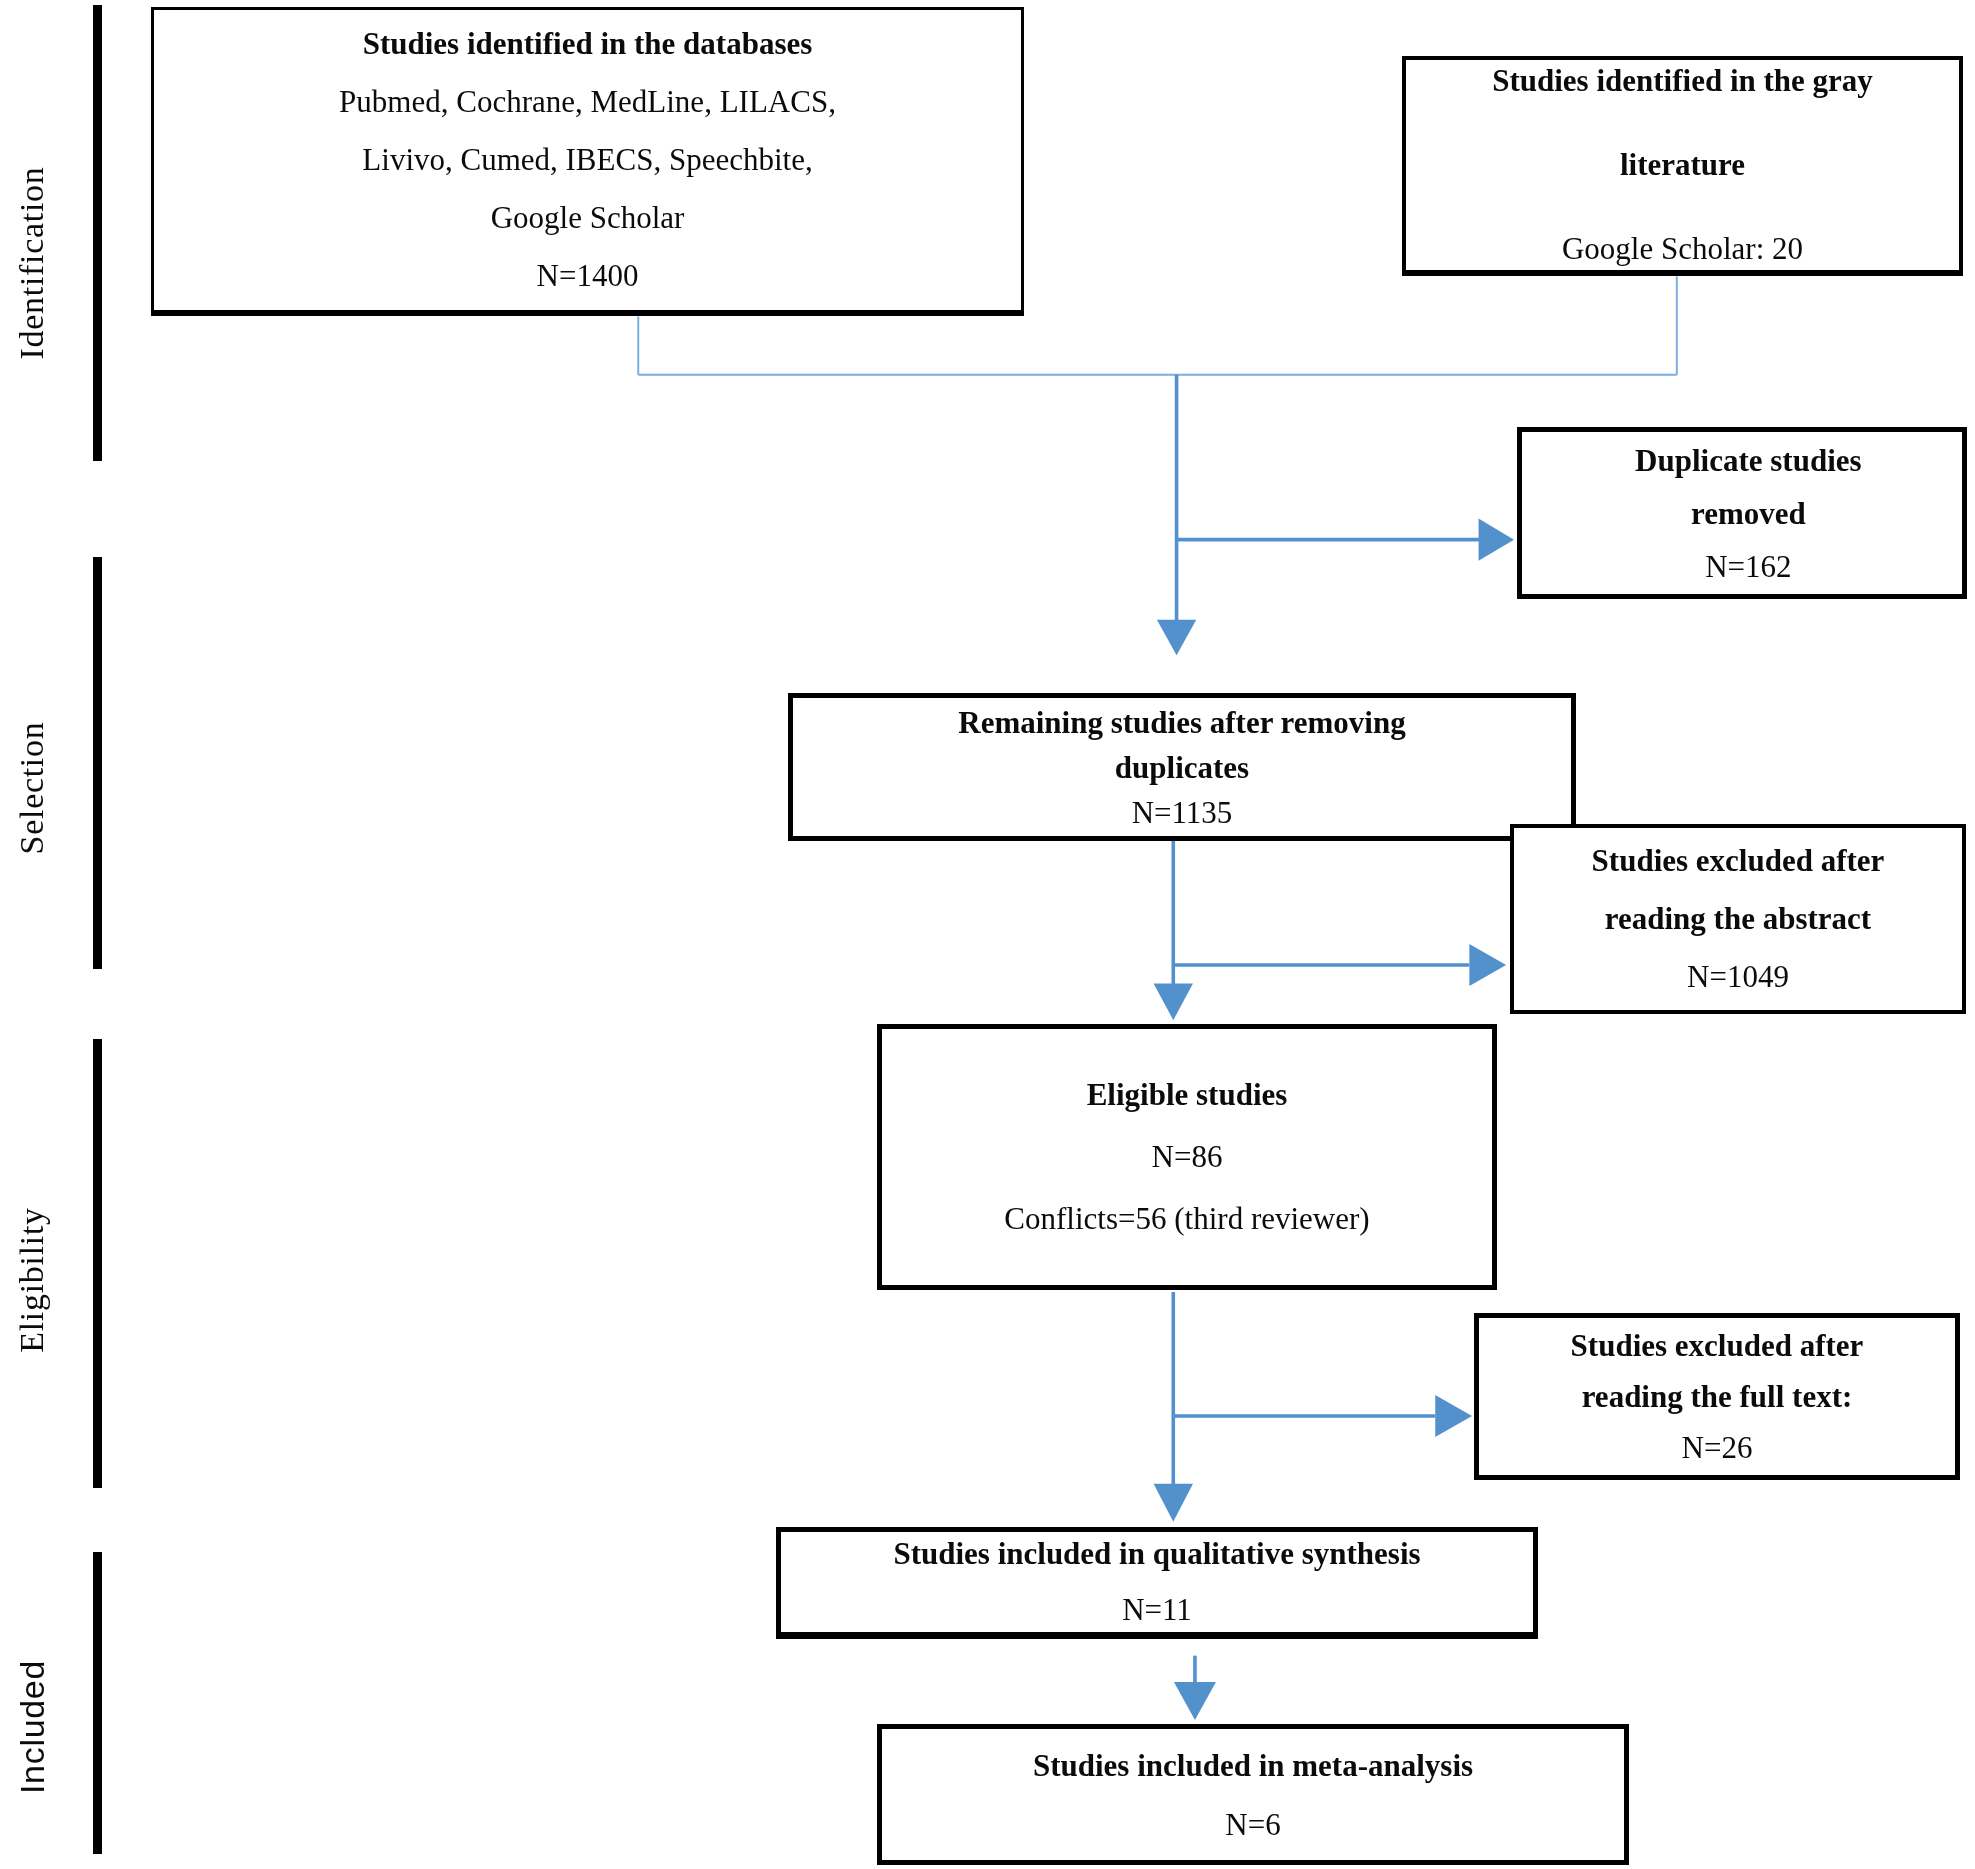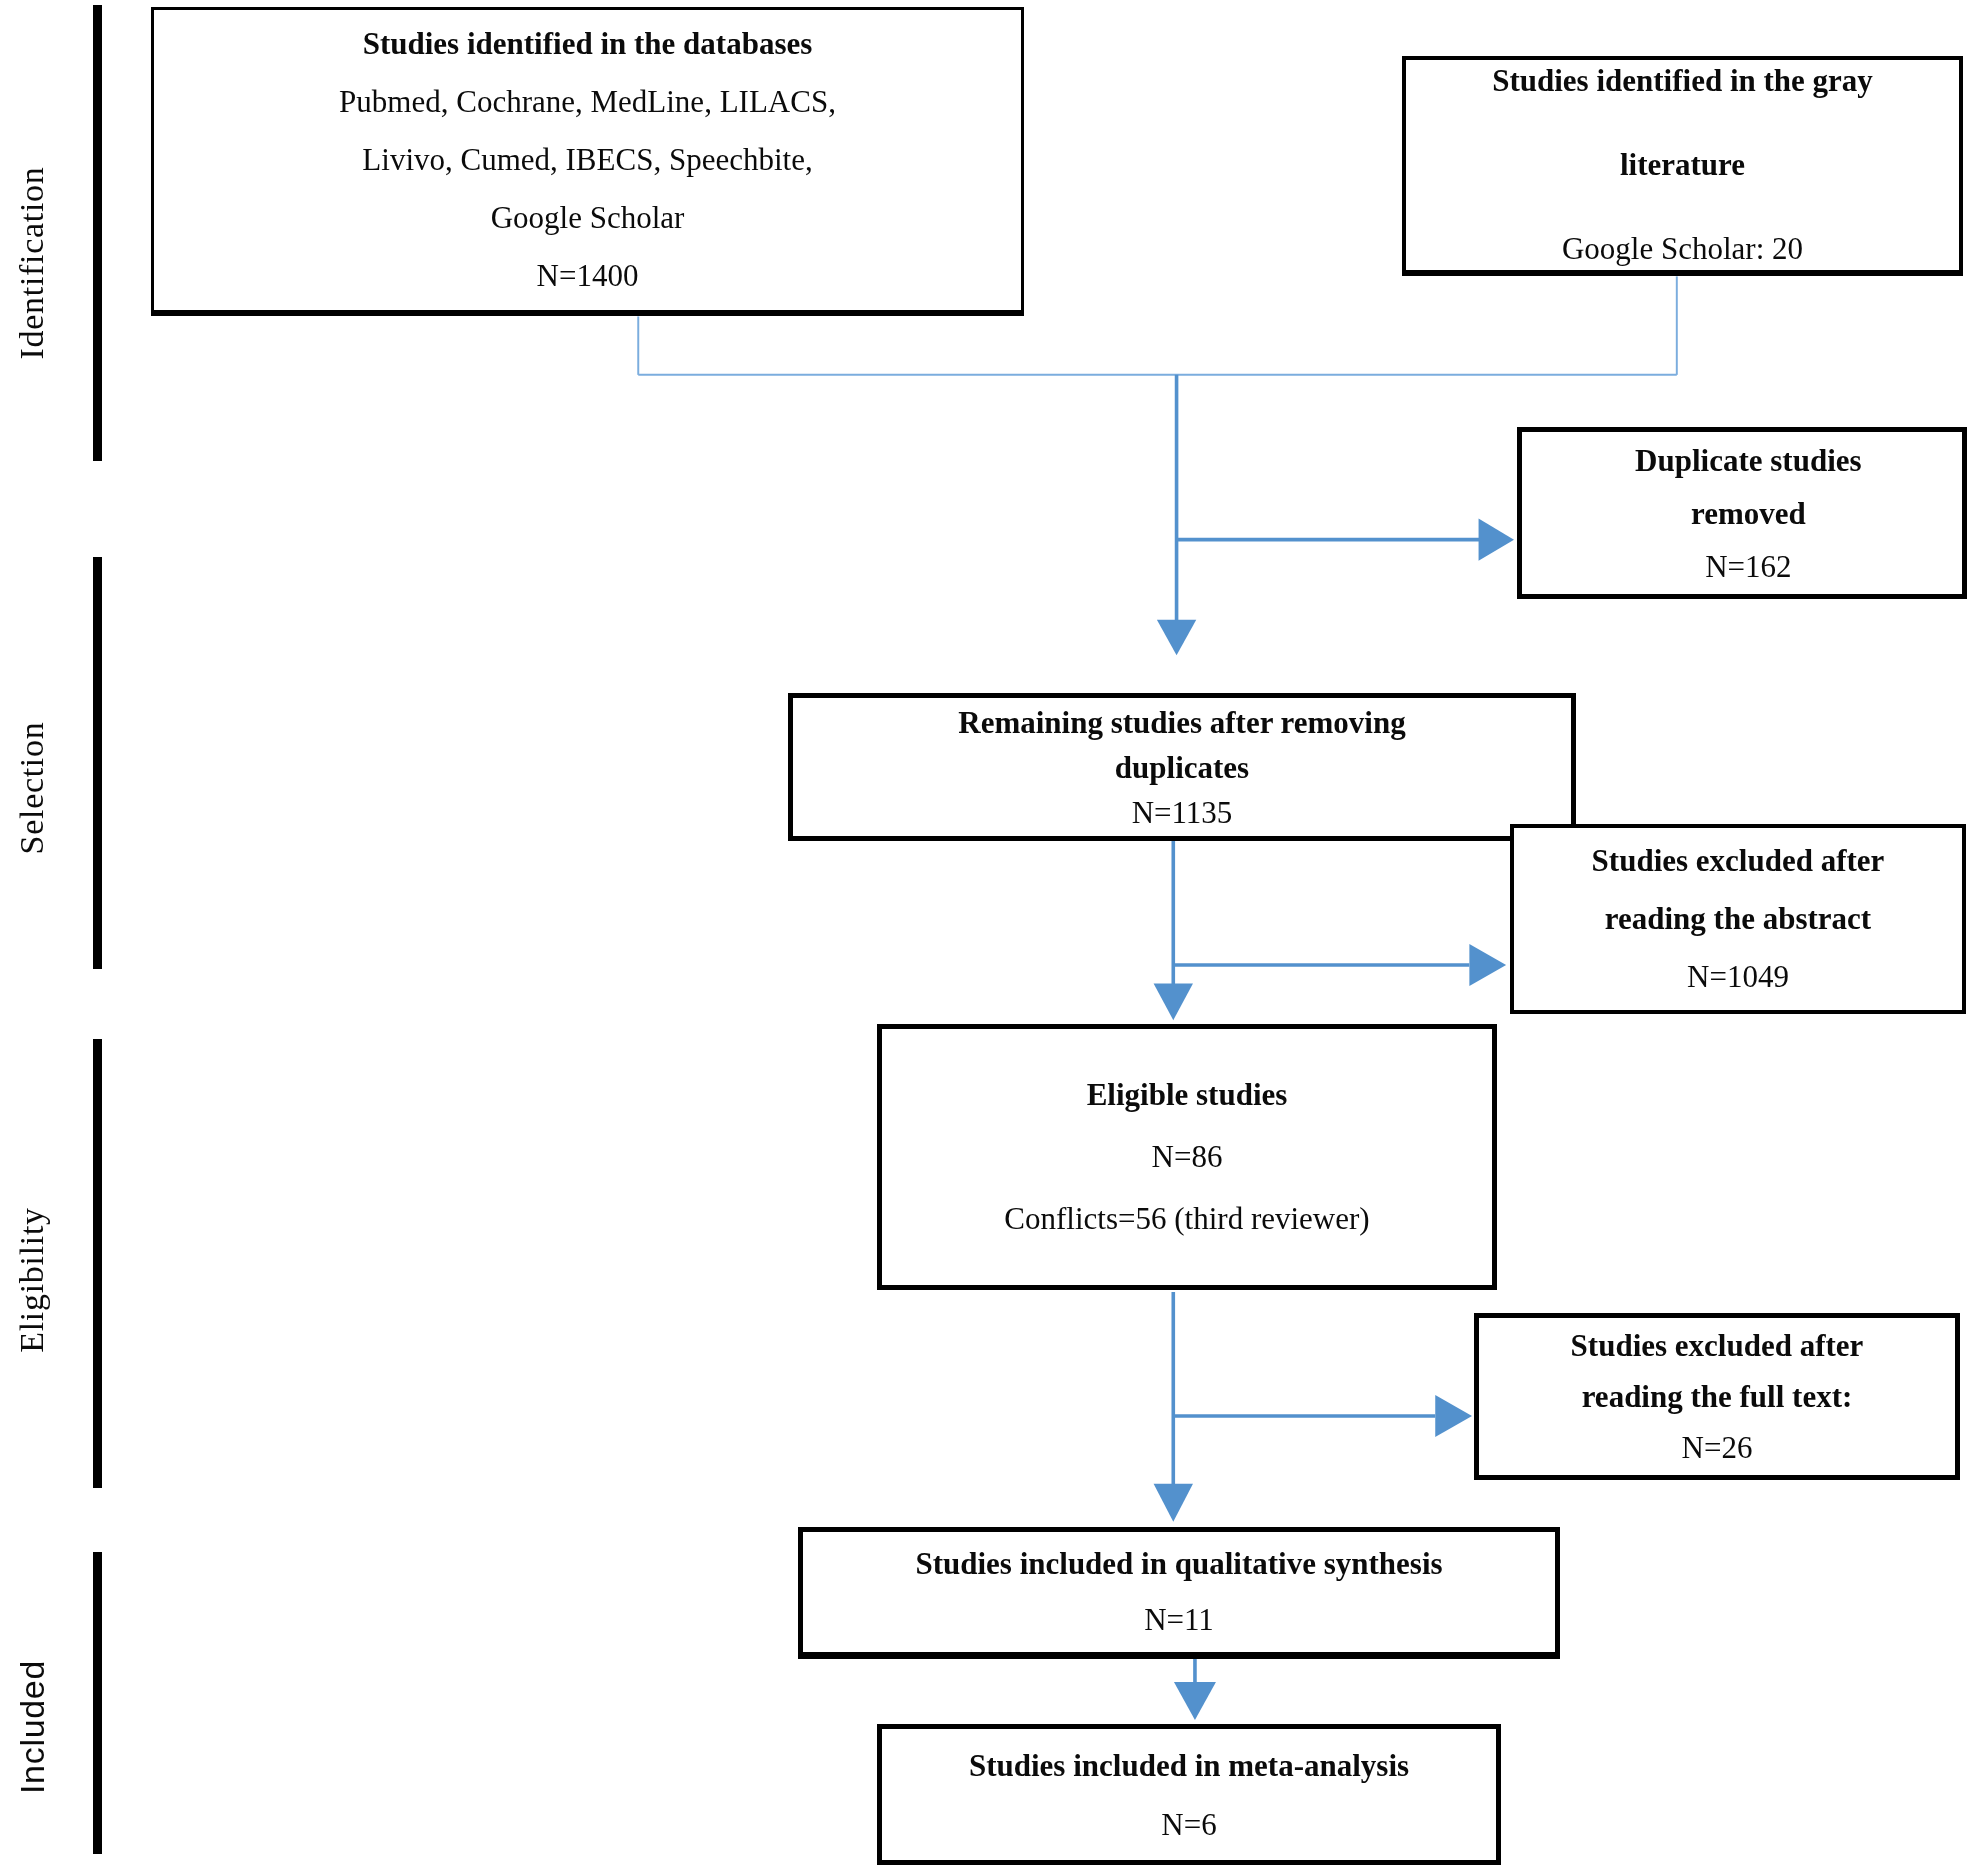--- a/index.html
+++ b/index.html
@@ -135,24 +135,24 @@
     <div class="r">N=86</div>
     <div class="r">Conflicts=56 (third reviewer)</div>
   </div>
 
   <div class="box" style="left:1474px;top:1313px;width:486px;height:167px;border-width:5.3px;line-height:51px;">
     <div class="t">Studies excluded after</div>
     <div class="t">reading the full text:</div>
     <div class="r">N=26</div>
   </div>
 
-  <div class="box" style="left:798px;top:1527px;width:762px;height:132px;border-width:5.3px 5.3px 7.9px 5.3px;line-height:56px;">
+  <div class="box" style="left:776px;top:1527px;width:762px;height:112px;border-width:5.3px 5.3px 7.9px 5.3px;line-height:56px;">
     <div class="t">Studies included in qualitative synthesis</div>
     <div class="r">N=11</div>
   </div>
 
-  <div class="box" style="left:877px;top:1724px;width:624px;height:141px;border-width:5.9px;line-height:59px;">
+  <div class="box" style="left:877px;top:1724px;width:752px;height:141px;border-width:5.9px;line-height:59px;">
     <div class="t">Studies included in meta-analysis</div>
     <div class="r">N=6</div>
   </div>
 
 </div>
 
 
 </body></html>

